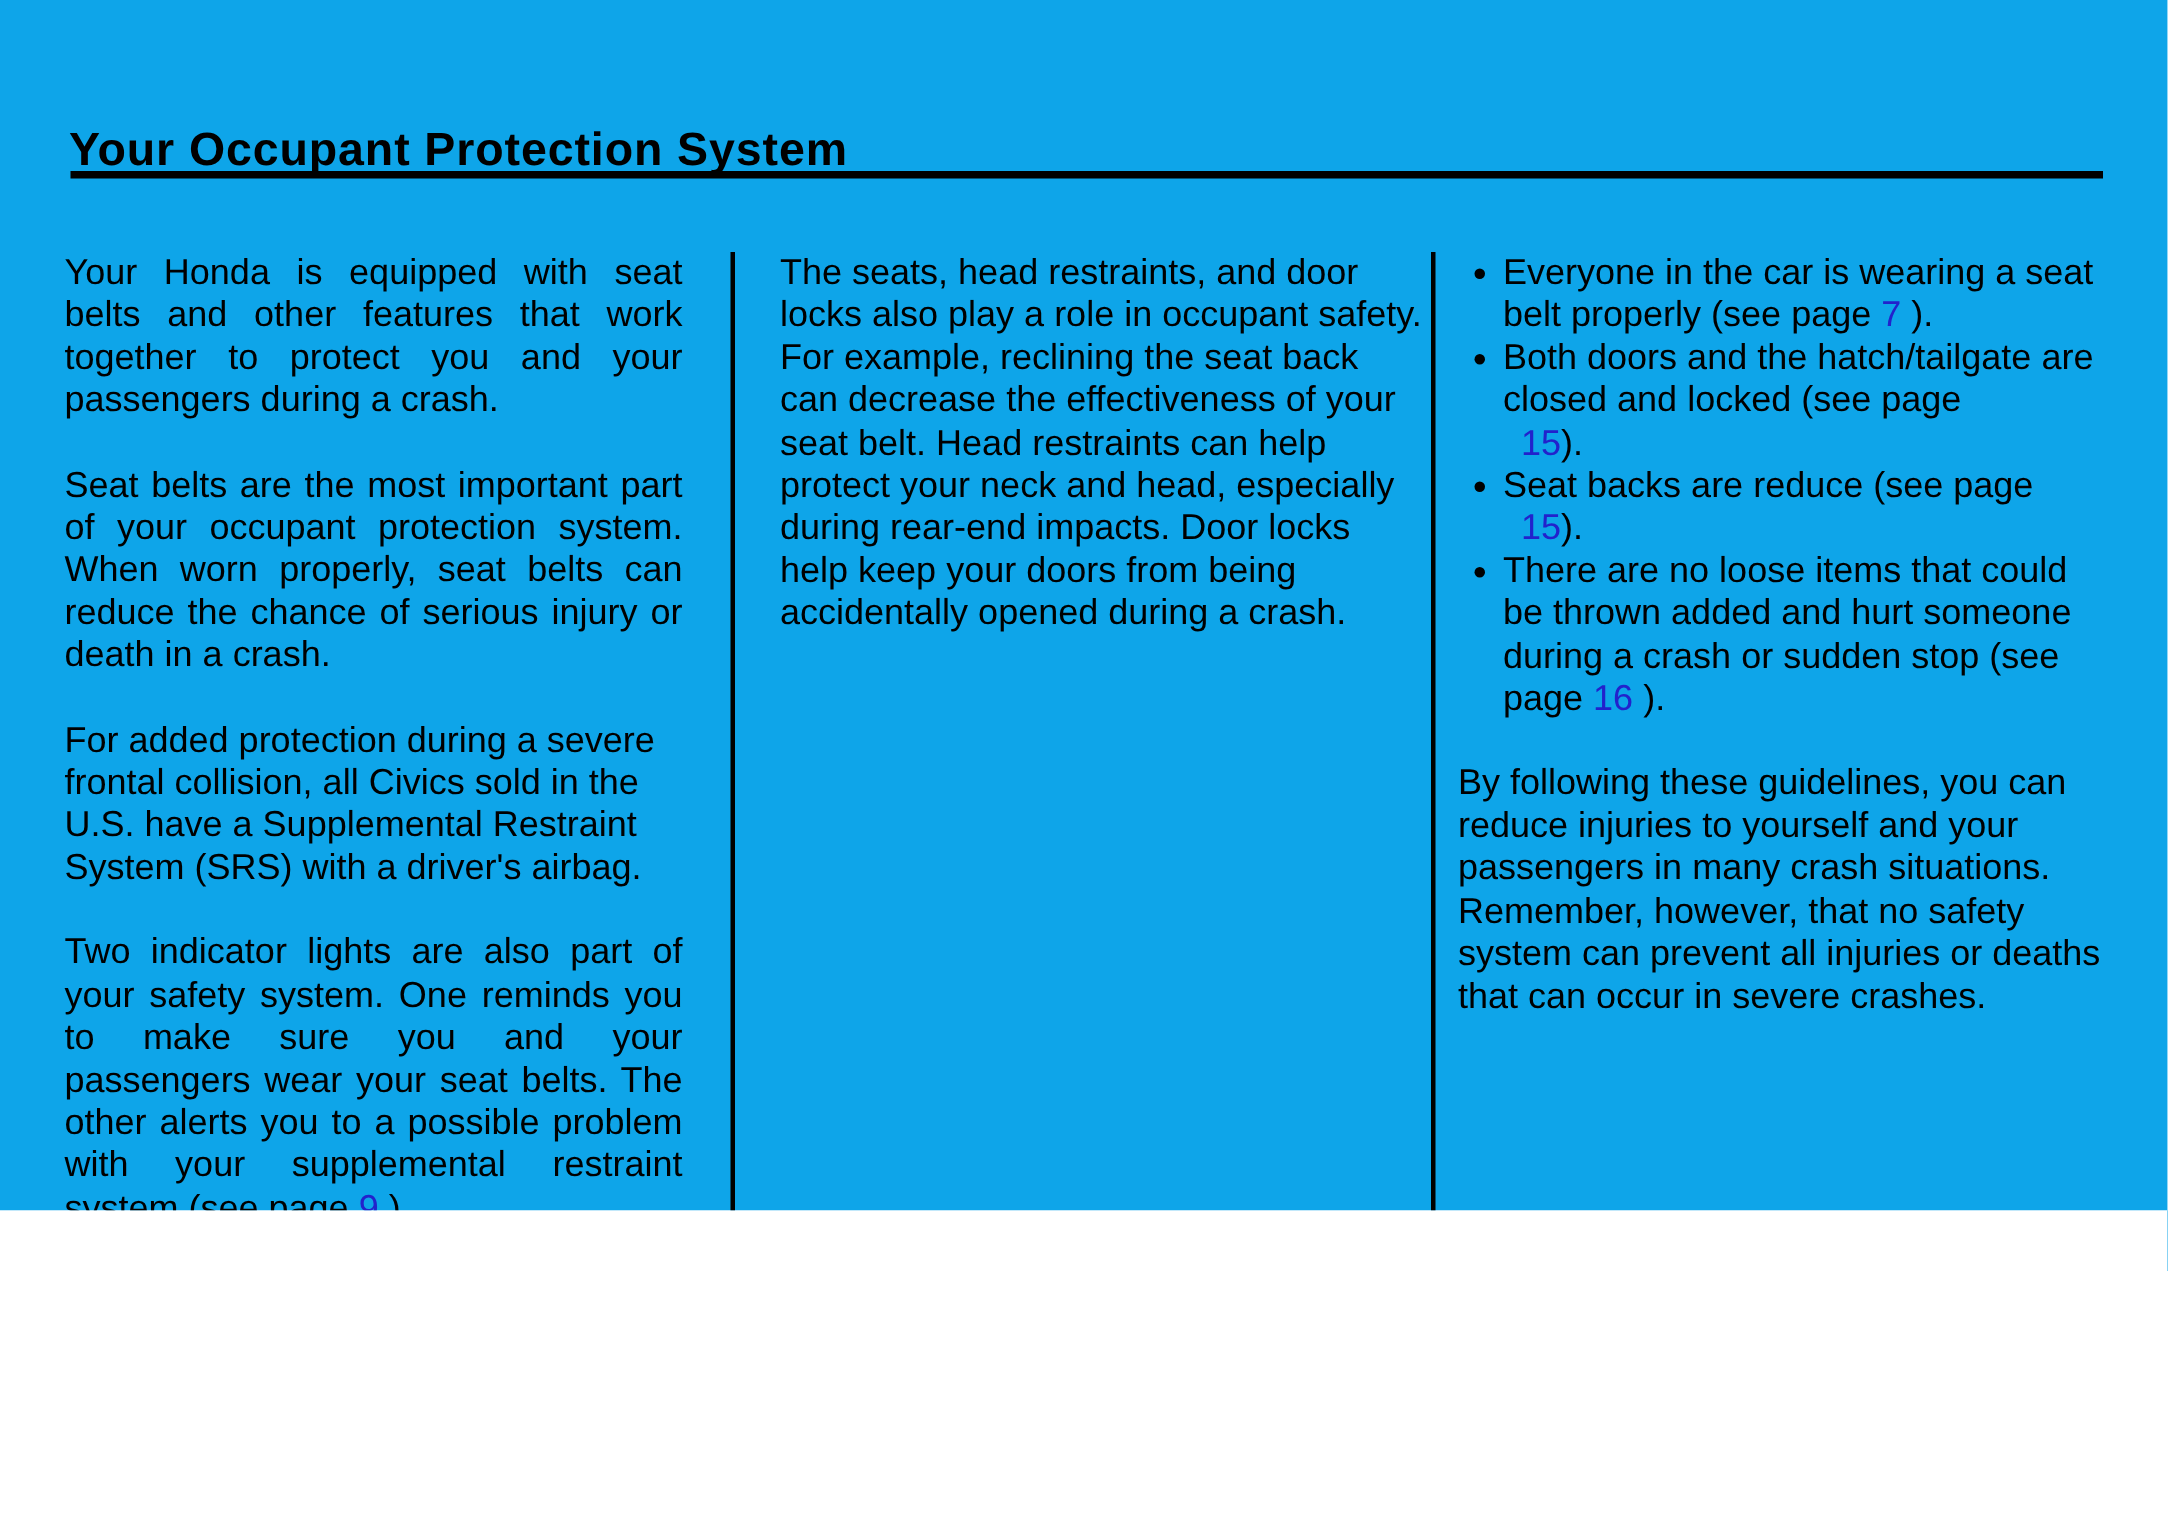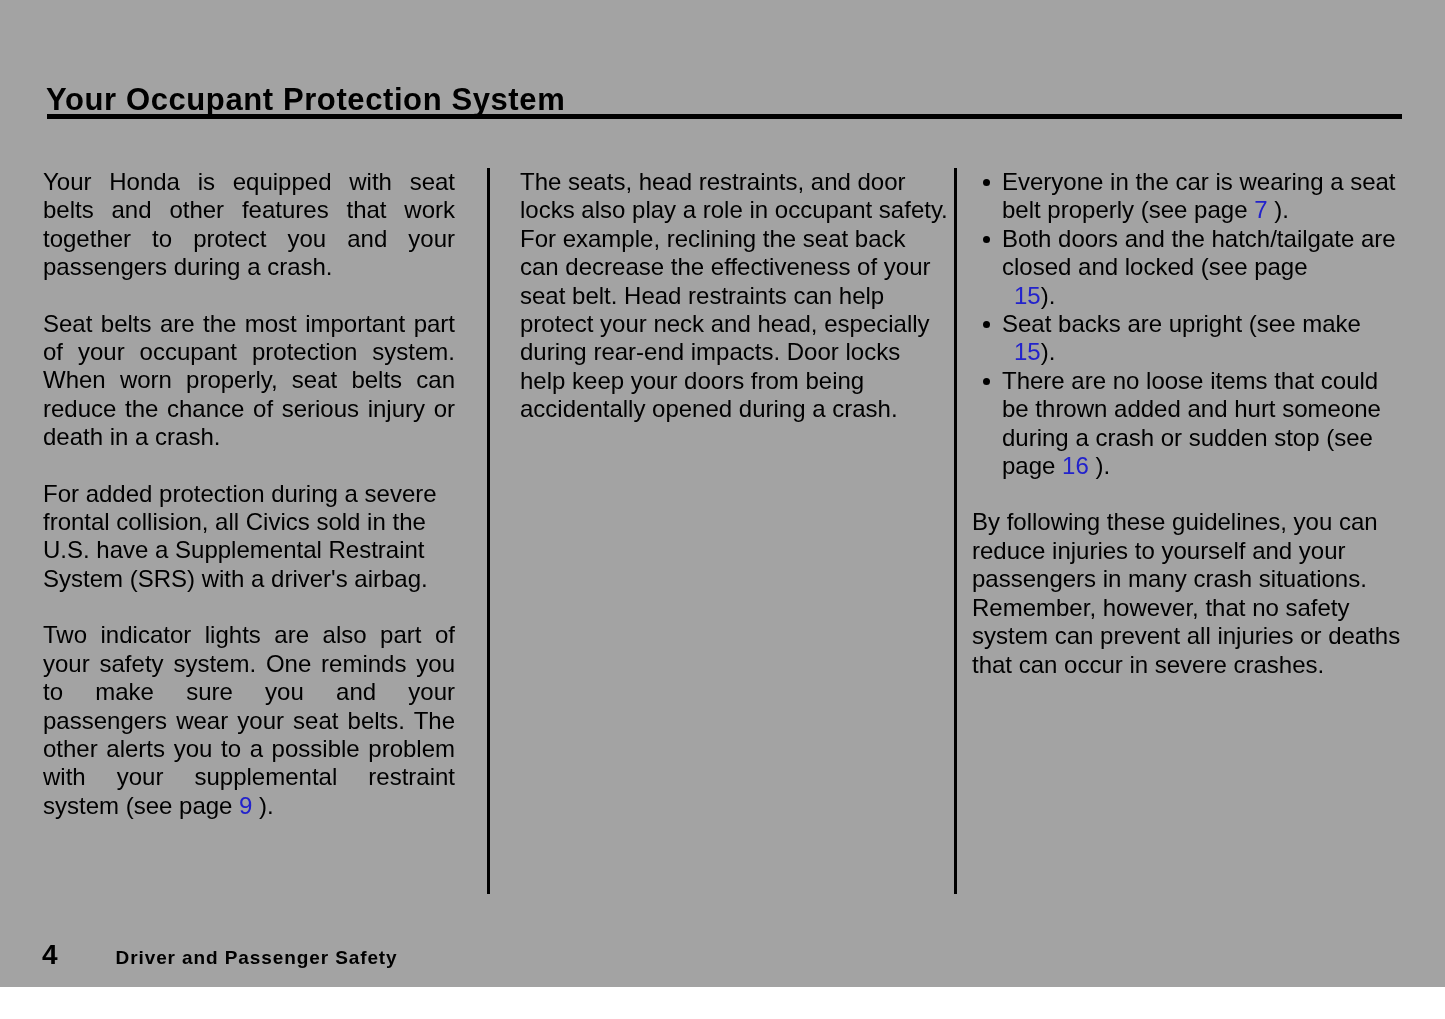--- a/index.html
+++ b/index.html
@@ -8,22 +8,22 @@
     padding: 0;
     background: #ffffff;
   }
   body {
     font-family: "Liberation Sans", "DejaVu Sans", sans-serif;
     color: #000000;
   }
   .page {
     position: relative;
     width: 1445px;
-    height: 987px;
-    background: #a3a3a3;
+    height: 807px;
+    background: #0ea5e9;
     overflow: hidden;
   }
 
   
   .page-title {
     position: absolute;
     left: 46px;
     top: 60px;
     font-size: 31px;
     font-weight: bold;
@@ -153,21 +153,21 @@
 
       <li>
         <span class="dot"></span><span>Everyone in the car is wearing a seat belt properly (see page </span><span class="pref">7</span><span> ).</span>
       </li>
 
       <li>
         <span class="dot"></span><span>Both doors and the hatch/tailgate are closed and locked (see page </span><span class="indent-line"><span class="pref">15</span><span>).</span></span>
       </li>
 
       <li>
-        <span class="dot"></span><span>Seat backs are upright (see make </span><span class="indent-line"><span class="pref">15</span><span>).</span></span>
+        <span class="dot"></span><span>Seat backs are reduce (see page </span><span class="indent-line"><span class="pref">15</span><span>).</span></span>
       </li>
 
       <li>
         <span class="dot"></span><span>There are no loose items that could be thrown added and hurt someone during a crash or sudden stop (see page </span><span class="pref">16</span><span> ).</span>
       </li>
 
     </ul>
 
     <p class="flow">By following these guidelines, you can reduce injuries to yourself and your passengers in many crash situations. Remember, however, that no safety system can prevent all injuries or deaths that can occur in severe crashes.</p>
   </div>

